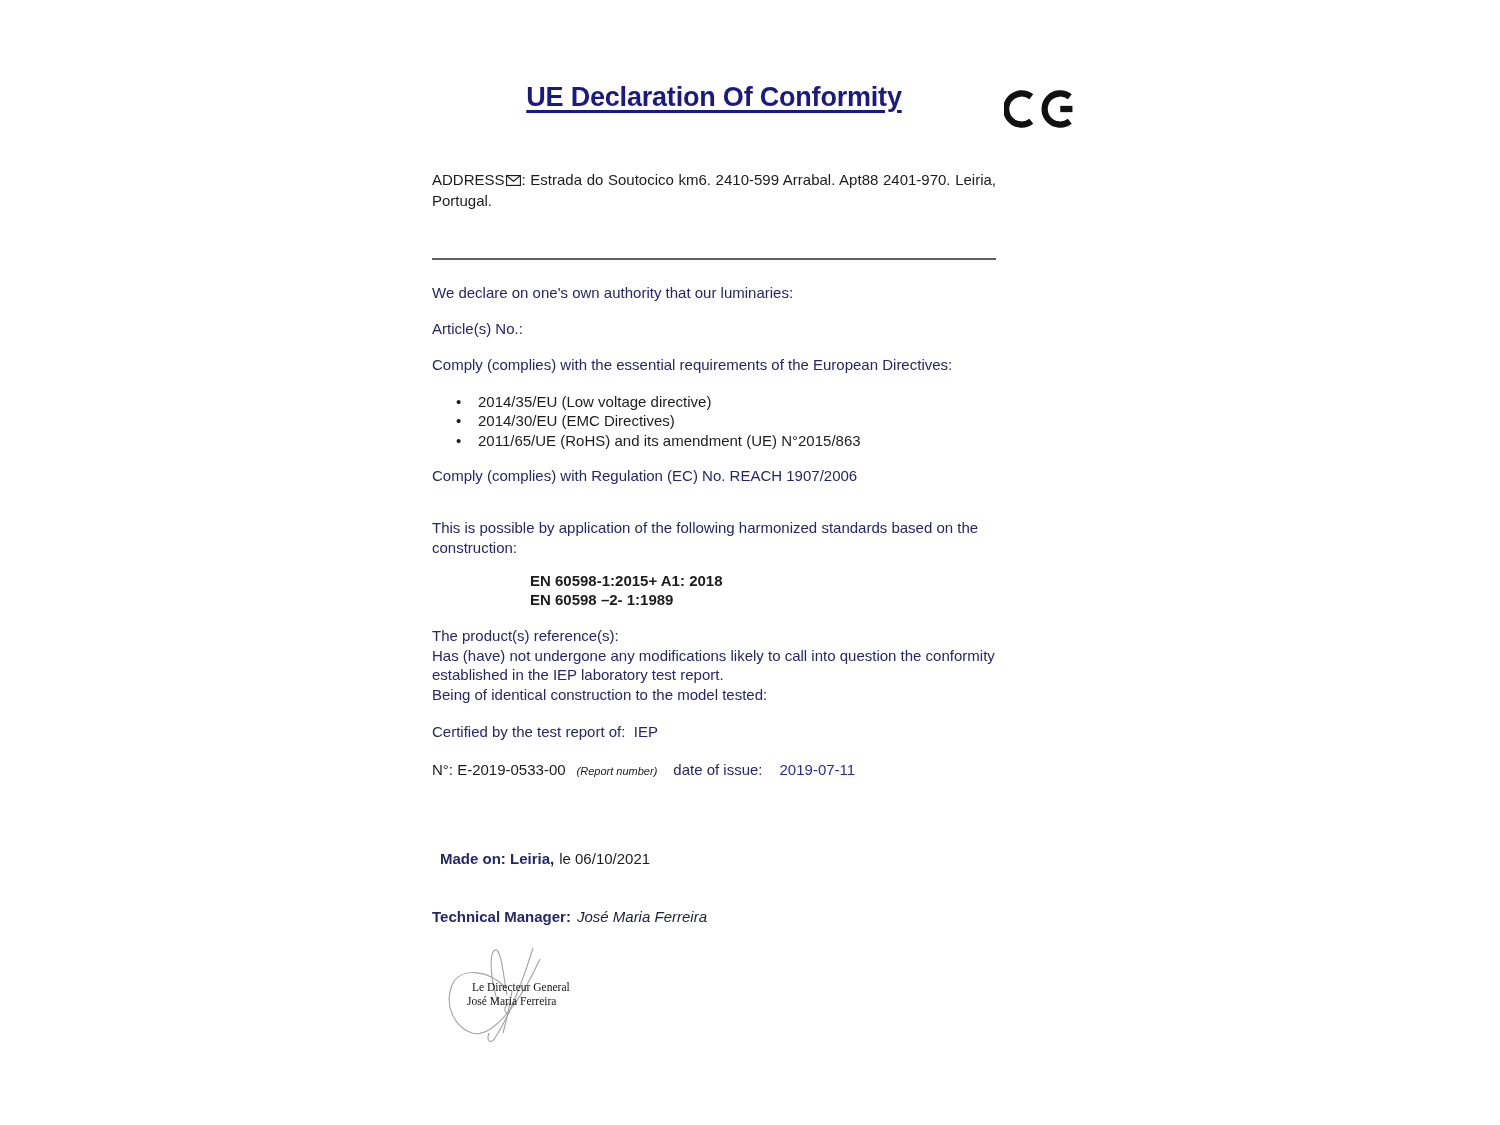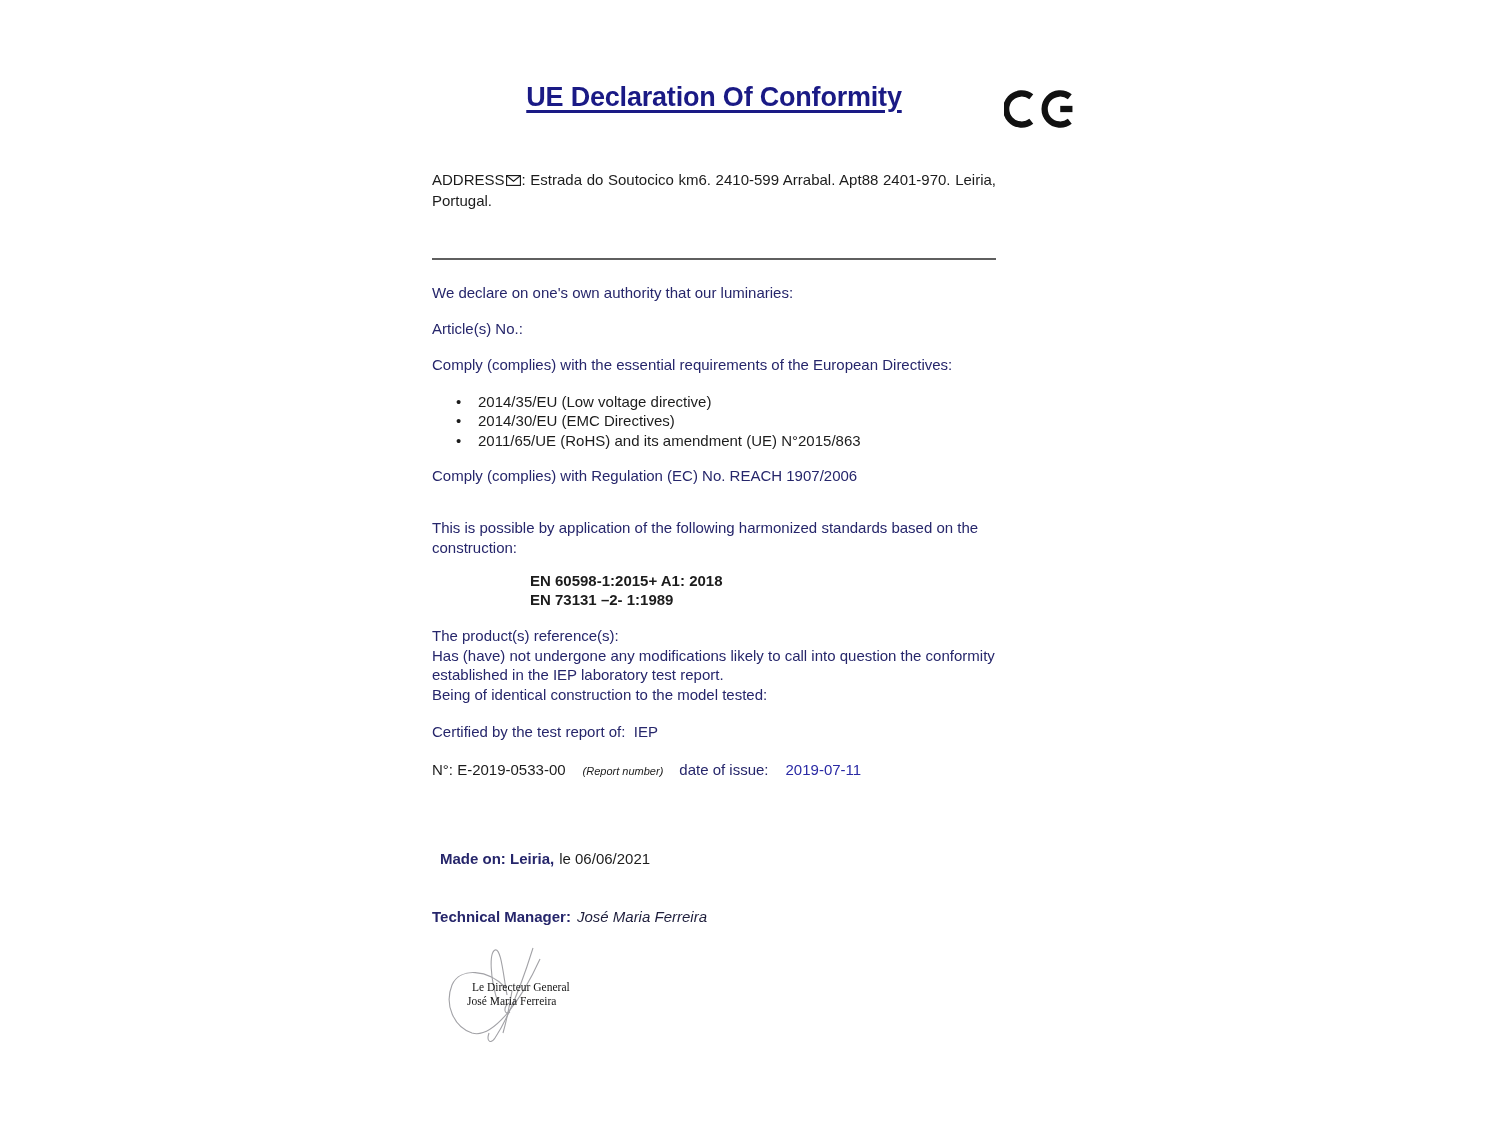--- a/index.html
+++ b/index.html
@@ -42,21 +42,21 @@
   .comply-reach { top:466px; }
   .possible     { top:518px; line-height:20px; }
 
   .standards { top:572px; left:98px; width:420px; font-weight:bold; line-height:18.5px; color:var(--black,#1c1c1c); }
 
   .product   { top:626px; line-height:19.6px; }
   .certified { top:722px; }
 
   .report { top:760px; }
   .report-number { color:var(--black,#1c1c1c); }
-  .report-note { font-size:11px; font-style:italic; margin-left:17px; color:var(--black,#1c1c1c); }
+  .report-note { font-size:11px; font-style:italic; margin-left:11px; color:var(--black,#1c1c1c); }
   .date-label { margin-left:16px; color:var(--navy,#26266b); }
   .date-value { margin-left:17px; color:var(--date-blue,#2a2aa5); }
 
   .made-on { top:849px; }
   .made-on-label { font-weight:bold; color:var(--navy,#26266b);margin-left:8px; }
   .made-on-value { margin-left:5px; color:var(--black,#1c1c1c); }
 
   .tech-manager { top:907px; }
   .tech-label { font-weight:bold; color:var(--navy,#26266b); }
   .tech-value { margin-left:6px; font-style:italic; color:#1e1e3c; }
@@ -111,38 +111,38 @@
 
   <div class="block comply-reach navy">Comply (complies) with Regulation (EC) No. REACH 1907/2006</div>
 
   <div class="block possible navy">
     <div>This is possible by application of the following harmonized standards based on the</div>
     <div>construction:</div>
   </div>
 
   <div class="block standards">
     <div>EN 60598-1:2015+ A1: 2018</div>
-    <div>EN 73131 –2- 1:1989</div>
+    <div>EN 60598 –2- 1:1989</div>
   </div>
 
   <div class="block product navy">
     <div>The product(s) reference(s):</div>
     <div>Has (have) not undergone any modifications likely to call into question the conformity</div>
     <div>established in the IEP laboratory test report.</div>
     <div>Being of identical construction to the model tested:</div>
   </div>
 
   <div class="block certified navy">Certified by the test report of:&nbsp; IEP</div>
 
   <div class="block report">
     <span class="report-number">N°: E-2019-0533-00</span><span class="report-note">(Report number)</span><span class="date-label">date of issue:</span><span class="date-value">2019-07-11</span>
   </div>
 
   <div class="block made-on">
-    <span class="made-on-label">Made on: Leiria,</span><span class="made-on-value">le 06/06/2021</span>
+    <span class="made-on-label">Made on: Leiria,</span><span class="made-on-value">le 06/10/2021</span>
   </div>
 
   <div class="block tech-manager">
     <span class="tech-label">Technical Manager:</span><span class="tech-value">José Maria Ferreira</span>
   </div>
 
   <div class="block signature">
     <svg width="150" height="110" viewBox="0 0 150 110">
       <g fill="none" stroke="#98989d" stroke-width="1.1" opacity="0.9">
         <path d="M58 60 C50 35, 49 10, 55 7 C61 5, 63 30, 67 52"></path>

